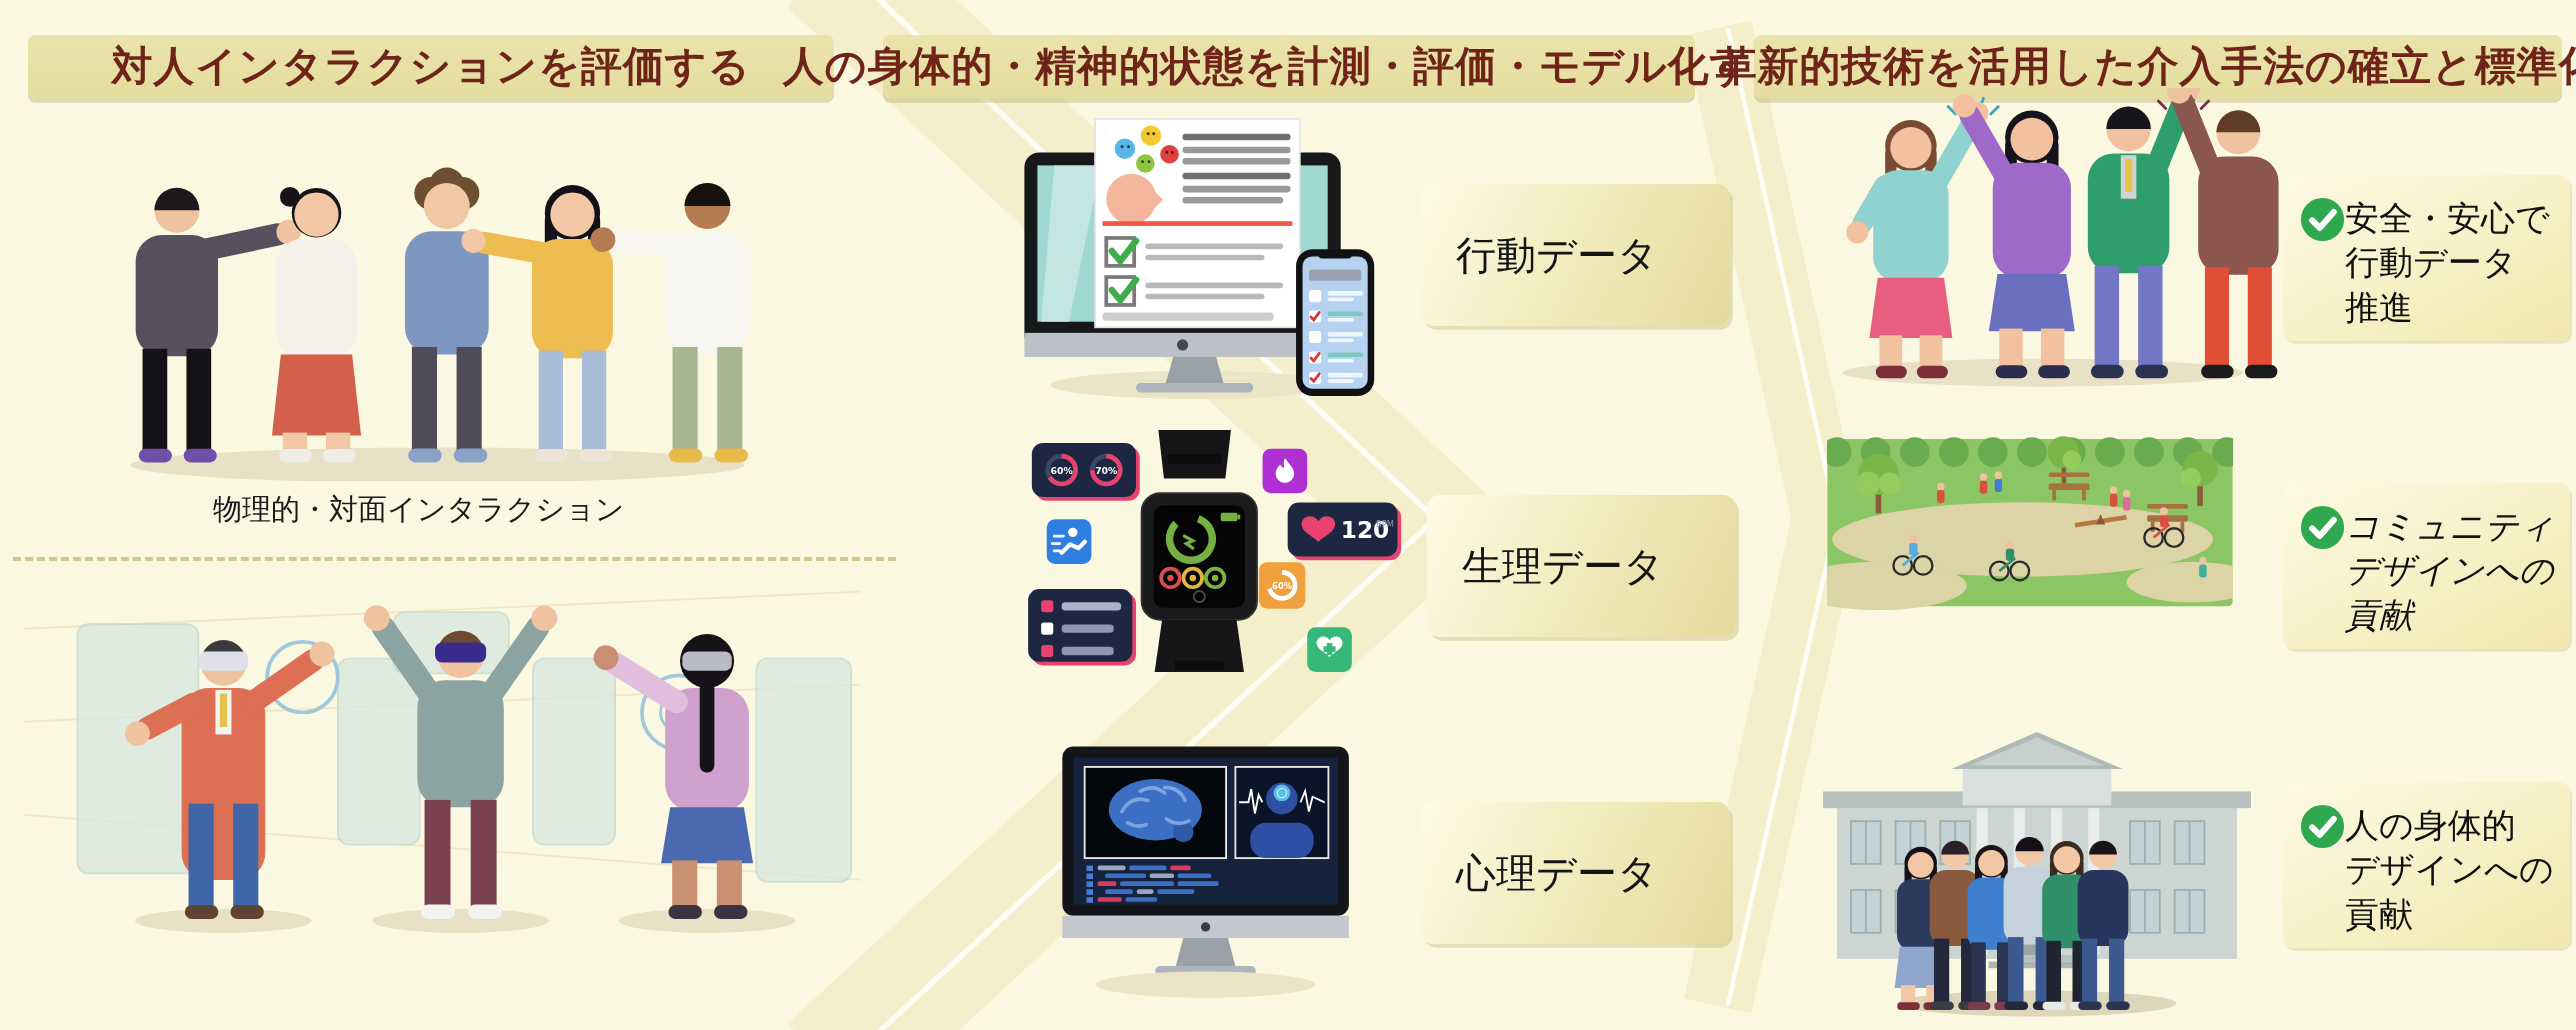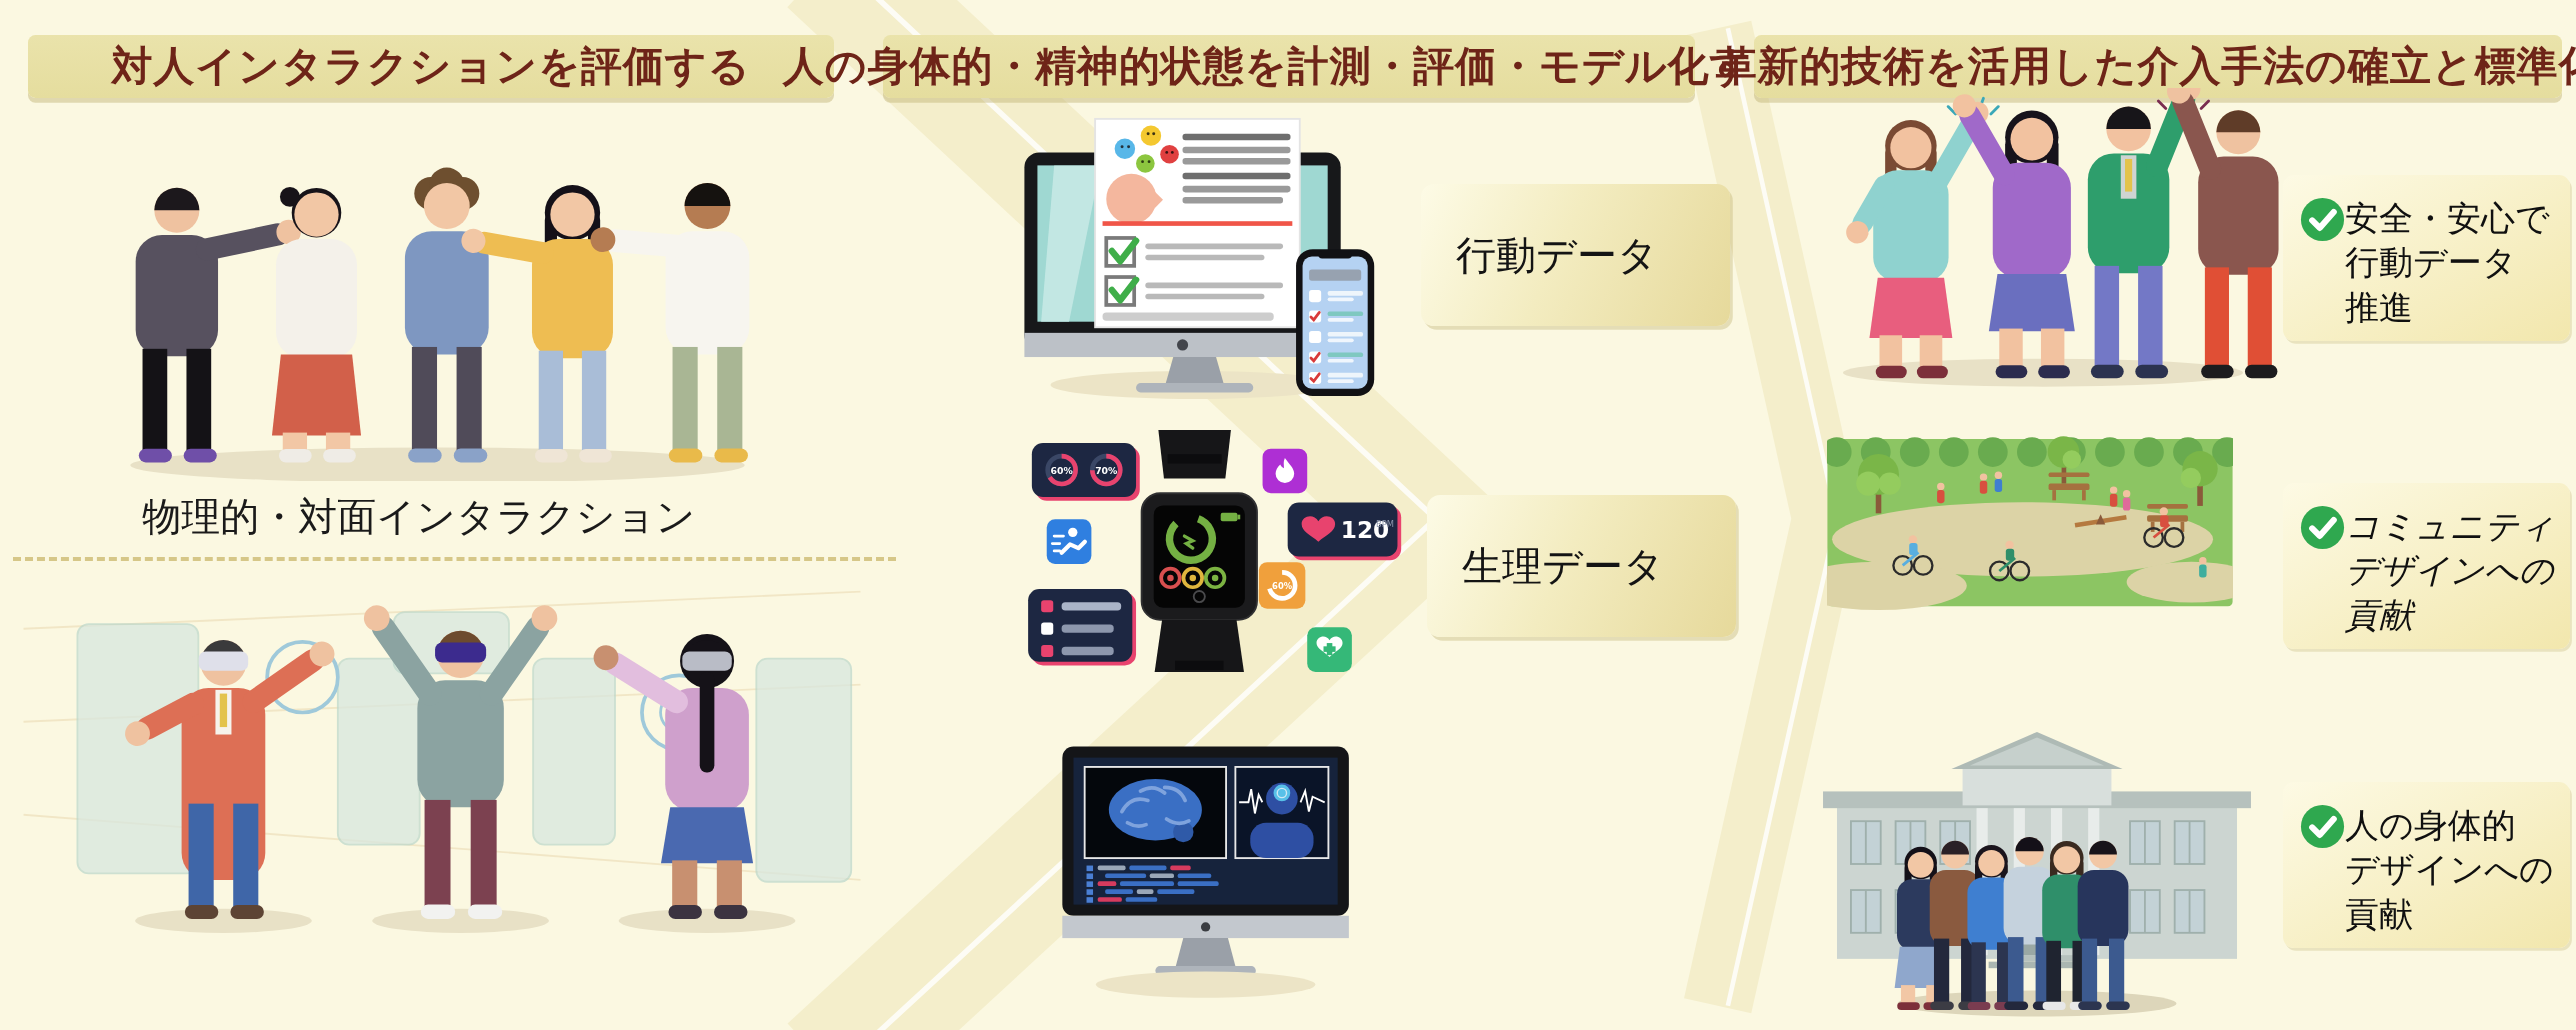--- a/index.html
+++ b/index.html
@@ -12,21 +12,21 @@
   
   .hdr{position:absolute;top:35px;height:63px;display:flex;align-items:center;justify-content:center;
        background:linear-gradient(180deg,#eae3ab,var(--c-header-bg,#e5dd9e));
        color:var(--c-header-text,#6e2418);font-size:41px;font-weight:bold;letter-spacing:0.9px;
        border-radius:7.4px;box-shadow:0 4.7px 0 rgba(190,178,115,.45);white-space:nowrap;}
   #hdr-left{left:28px;width:806px;}
   #hdr-mid{left:883px;width:812px;}
   #hdr-right{left:1754px;width:808px;}
   
   .caption{position:absolute;left:9.3px;width:819px;text-align:center;
-           font-size:39px;color:var(--c-caption-text,#1a1a1a);font-family:Liberation Serif, serif;}
+           font-size:29px;color:var(--c-caption-text,#1a1a1a);font-family:Liberation Serif, serif;}
   #caption-physical{top:490px;}
   #caption-virtual{top:959px;}
   #divider{position:absolute;left:13px;top:557px;width:883px;height:0;
            border-top:4.7px dashed var(--c-dash,#d6c788);}
   
   .databox{position:absolute;left:1421px;width:309px;height:142px;border-radius:13px;
            background:linear-gradient(115deg,var(--c-data-box-from,#fdfbe6) 0%,#f3ecc0 45%,var(--c-data-box-to,#e6d99b) 100%);
            display:flex;align-items:center;padding-left:35px;box-sizing:border-box;
            font-size:40px;color:#141414;box-shadow:2.8px 3.7px 0 rgba(186,172,104,.35);}
   #box-behavior{top:184px;} #box-physiology{top:495px;margin-left:6px;} #box-psychology{top:802px;}
@@ -374,20 +374,23 @@
   <rect x="186" y="258" width="108" height="10" rx="5" fill="#aeb4bb"></rect>
   <ellipse cx="240" cy="278" rx="118" ry="14" fill="#ece4c6"></ellipse>
     </svg>
 
   <div class="databox" id="box-behavior">
     <span>行動データ</span>
   </div>
   <div class="databox" id="box-physiology">
     <span>生理データ</span>
   </div>
+  <div class="databox" id="box-psychology">
+    <span>心理データ</span>
+  </div>
 
   <svg id="ill-highfive" class="abs" viewBox="0 0 520 330">
       <ellipse cx="260" cy="306" rx="215" ry="15" fill="#e8e1c6"></ellipse>
       <g stroke="#3aa8b8" stroke-width="3" stroke-linecap="round">
     <line x1="166" y1="28" x2="158" y2="20"></line>
         <line x1="178" y1="22" x2="175" y2="11"></line>
     <line x1="192" y1="22" x2="196" y2="11"></line>
         <line x1="204" y1="28" x2="212" y2="20"></line>
       </g>
       <g stroke="#7a2c50" stroke-width="3" stroke-linecap="round">

